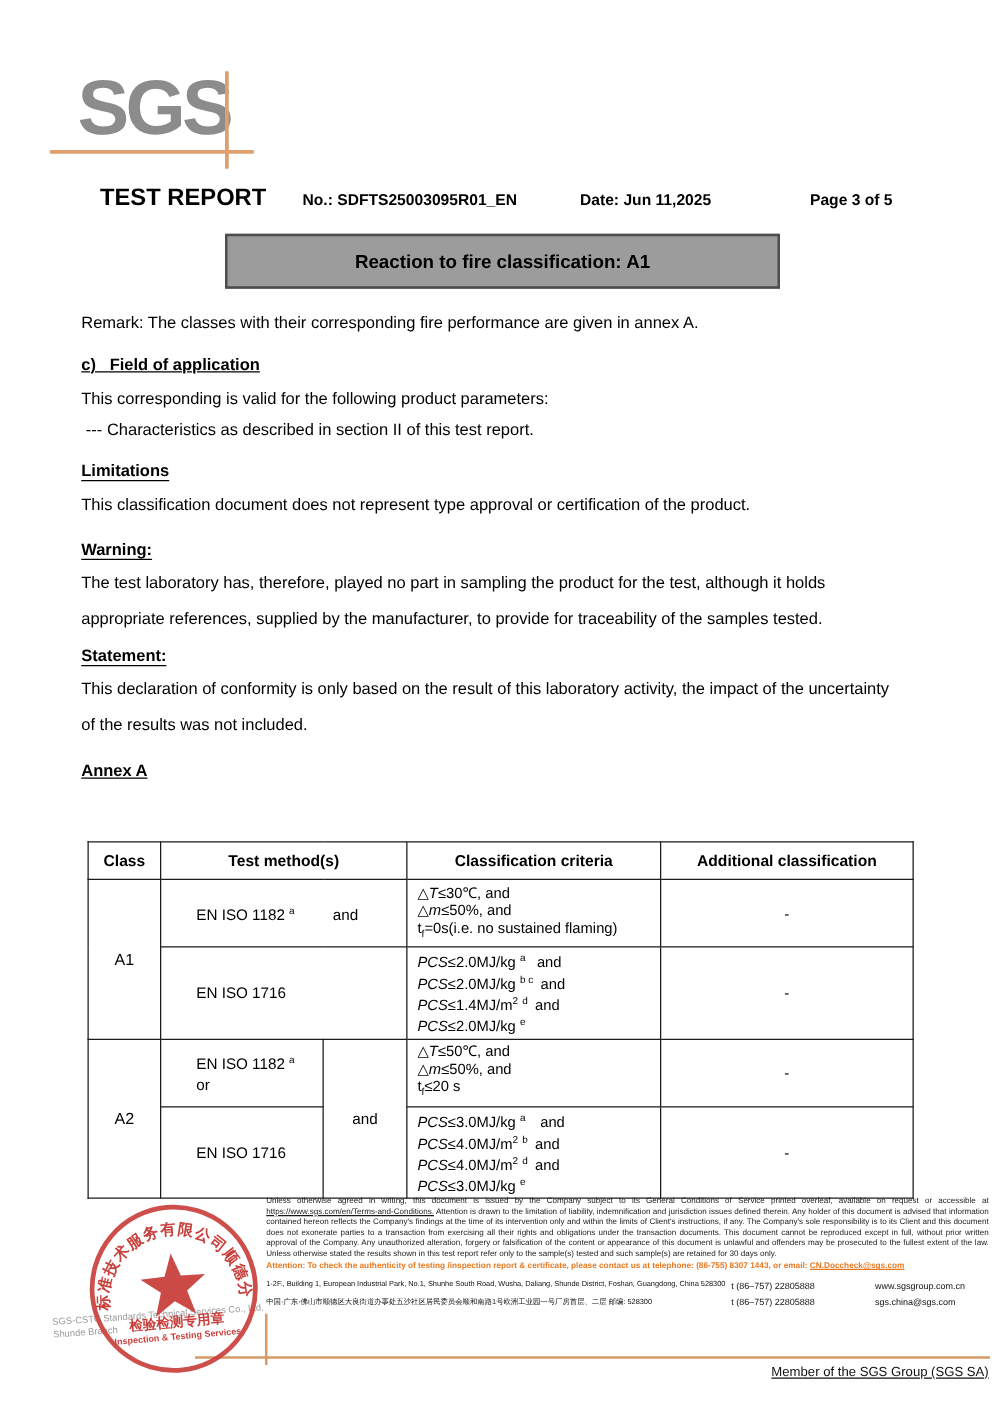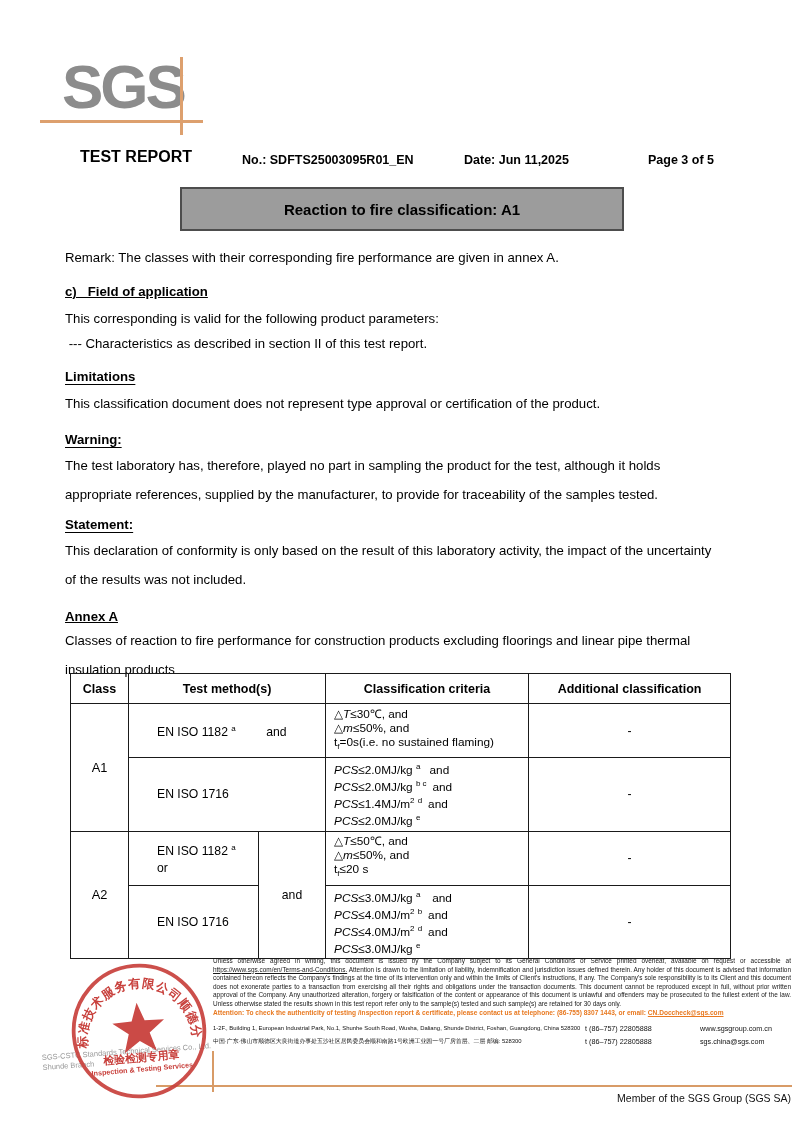--- a/index.html
+++ b/index.html
@@ -6,21 +6,21 @@
   .page{position:relative;width:800px;height:1131px;background:#fff;overflow:hidden;
         font-family:"Liberation Sans",sans-serif;color:#000;}
 
   
   .logo-text{position:absolute;left:62px;top:56px;font-size:62px;font-weight:bold;
              color:#8c8c8c;letter-spacing:-3px;line-height:1;}
   .cross-h{position:absolute;left:40px;top:120px;width:163px;height:2.5px;background:#dda06e;}
   .cross-v{position:absolute;left:180px;top:57px;width:2.5px;height:78px;background:#dda06e;}
 
   
-  .hdr-title{position:absolute;left:80px;top:148px;font-size:16px;font-weight:bold;}
+  .hdr-title{position:absolute;left:80px;top:148px;font-size:19px;font-weight:bold;}
   .hdr-no{position:absolute;left:242px;top:153px;font-size:12.5px;font-weight:bold;}
   .hdr-date{position:absolute;left:464px;top:153px;font-size:12.5px;font-weight:bold;}
   .hdr-page{position:absolute;left:648px;top:153px;font-size:12.5px;font-weight:bold;}
 
   
   .banner{position:absolute;left:180px;top:187px;width:440px;height:40px;background:#9c9c9c;
           border:2px solid #4d4d4d;display:flex;align-items:center;justify-content:center;
           font-size:15px;font-weight:bold;color:#000;}
 
   
@@ -61,21 +61,21 @@
   .foot-right{position:absolute;left:213px;top:957px;width:578px;}
   .legal{font-size:6.45px;line-height:1.32;text-align:justify;color:#1a1a1a;}
   .attn{margin-top:1px;font-size:6.6px;line-height:1.32;font-weight:bold;color:#e87920;}
   .addrs{margin-top:4px;}
   .addr-row{display:flex;align-items:center;min-height:13px;}
   .addr-row .addr{flex:0 0 372px;font-size:5.9px;color:#111;}
   .addr-row .phone{flex:0 0 115px;font-size:7.2px;color:#111;}
   .addr-row .web{flex:1;font-size:7.2px;color:#111;}
   .vline{position:absolute;left:212px;top:1051px;width:1.5px;height:41px;background:#d89b67;}
   .hline{position:absolute;left:156px;top:1085px;width:636px;height:2px;background:#d89b67;}
-  .member{position:absolute;left:213px;top:1092px;width:578px;text-align:right;font-size:10.5px;color:#111;}
+  .member{position:absolute;left:213px;top:1092px;width:578px;text-align:right;font-size:10.5px;color:#111;text-decoration:underline;}
 </style>
 </head>
 <body>
 
 <div class="page">
 
   <div class="logo-text">SGS</div>
   <div class="cross-h"></div>
   <div class="cross-v"></div>
 
@@ -92,21 +92,20 @@
   <div class="para p-fieldh bold">c)   Field of application</div>
   <div class="para p-field1">This corresponding is valid for the following product parameters:</div>
   <div class="para p-field2"> --- Characteristics as described in section II of this test report.</div>
   <div class="para p-limith bold uline">Limitations</div>
   <div class="para p-limitt">This classification document does not represent type approval or certification of the product.</div>
   <div class="para p-warnh bold uline">Warning:</div>
   <div class="para p-warnt">The test laboratory has, therefore, played no part in sampling the product for the test, although it holds<br>appropriate references, supplied by the manufacturer, to provide for traceability of the samples tested.</div>
   <div class="para p-stmth bold uline">Statement:</div>
   <div class="para p-stmtt">This declaration of conformity is only based on the result of this laboratory activity, the impact of the uncertainty<br>of the results was not included.</div>
   <div class="para p-annexh bold">Annex A</div>
-  <div class="para p-annext">Classes of reaction to fire performance for construction products excluding floorings and linear pipe thermal<br>insulation products</div>
 
   <table class="cls-table">
     <colgroup>
         <col style="width:58px">
         <col style="width:130px">
         <col style="width:67px">
         <col style="width:203px">
         <col style="width:202px">
       </colgroup>
     <tbody>

